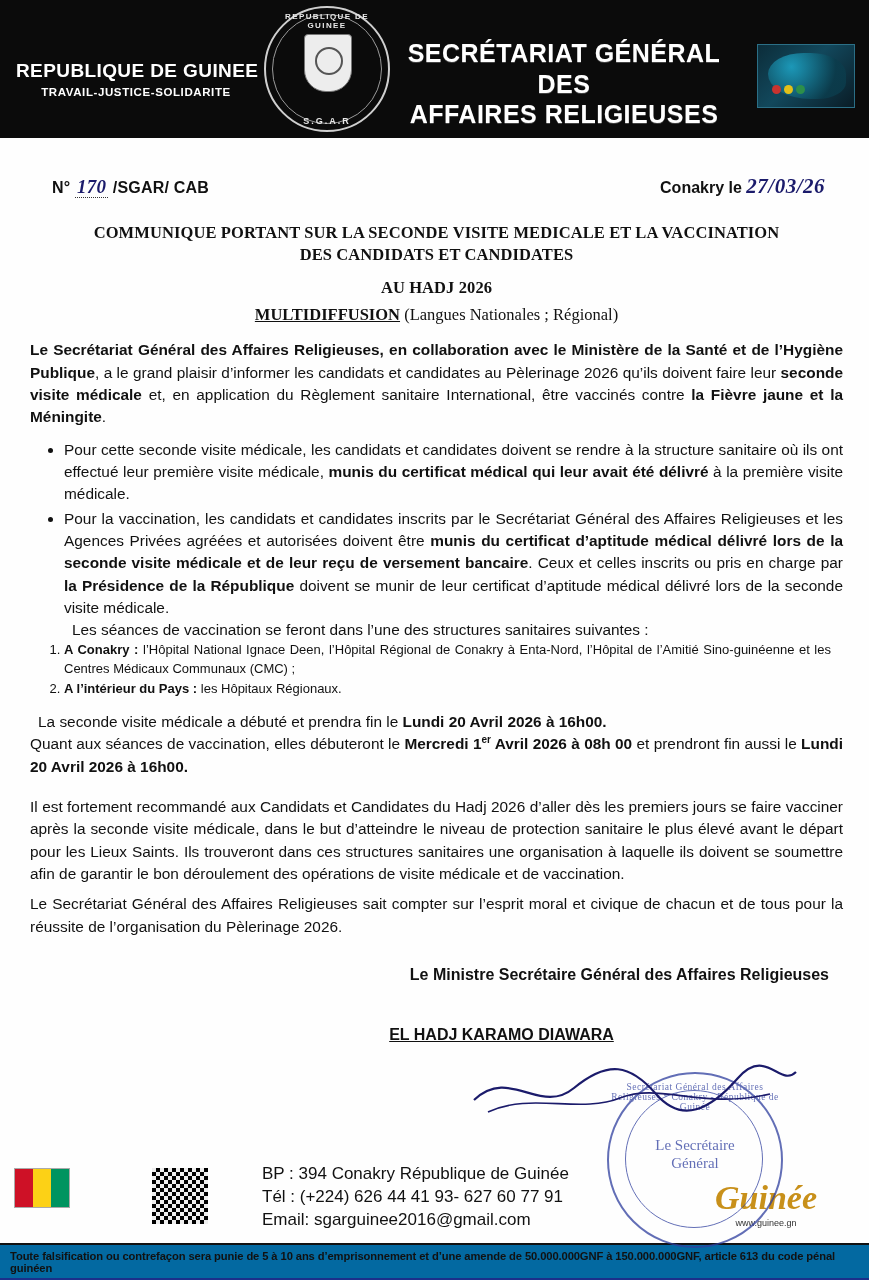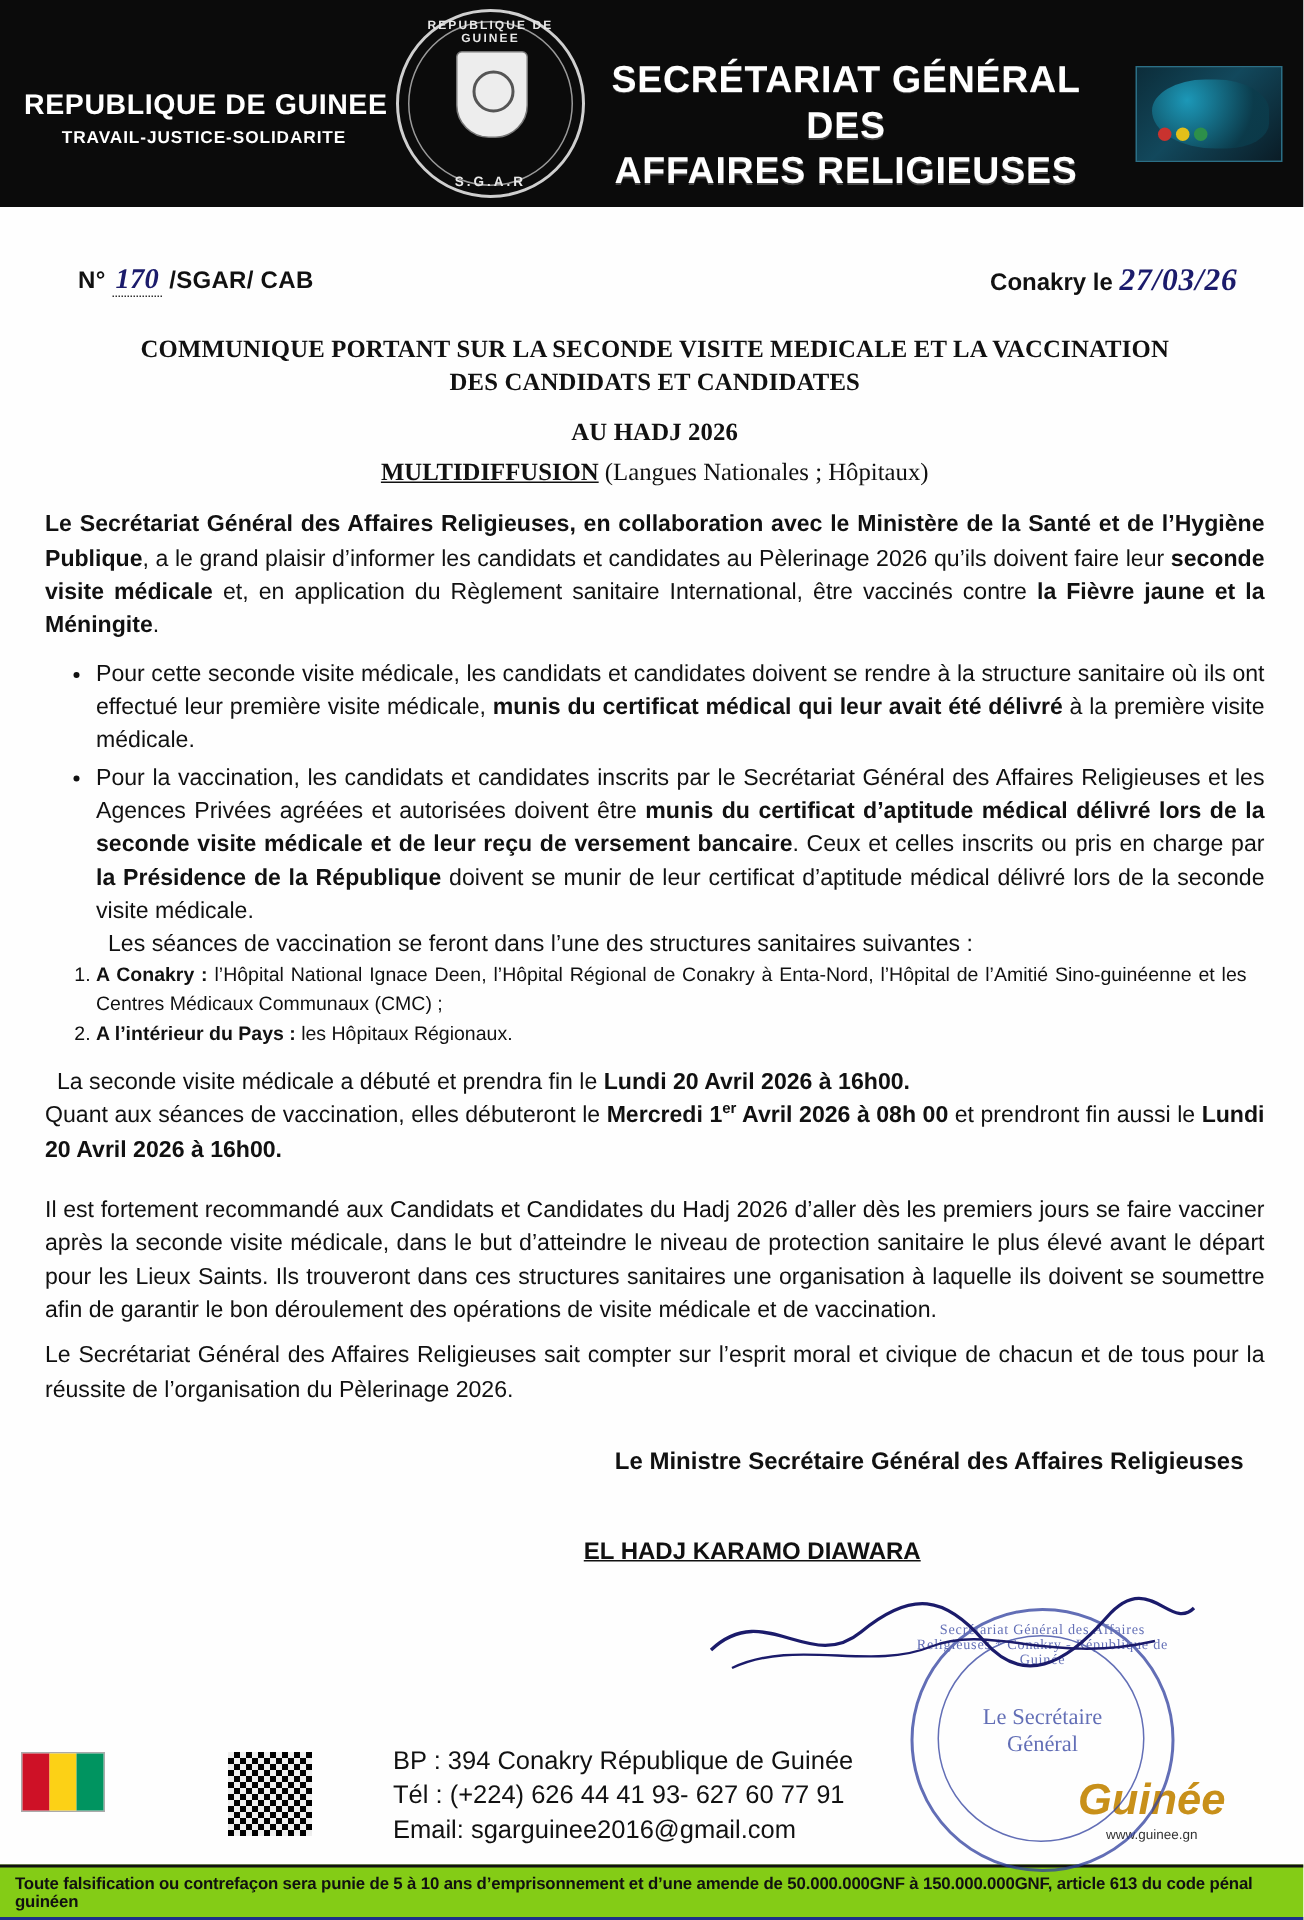--- a/index.html
+++ b/index.html
@@ -359,41 +359,41 @@
     color: #111;
   }
   .footer-logo {
     position: absolute;
     right: 48px;
     bottom: 52px;
     text-align: center;
     color: #b8860b;
   }
   .footer-logo .name {
-    font-family: Liberation Sans, sans-serif;
+    font-family: Liberation Serif, serif;
     font-style: italic;
     font-weight: bold;
-    font-size: 29px;
+    font-size: 34px;
     color: #c8901a;
     text-align: center;
   }
   .footer-logo .url {
     font-size: 9px;
     color: #333;
     margin-top: 1px;
   }
 
   .warning {
     position: absolute;
     left: 0;
     bottom: 0;
     width: 869px;
     box-sizing: border-box;
     border-top: 2px solid #111;
-    background: #84cc16;
+    background: #0369a1;
     padding: 5px 8px 6px 10px;
     font-size: 11.2px;
     font-weight: bold;
     letter-spacing: -0.1px;
   }
   .bottom-strip {
     position: absolute;
     left: 0;
     bottom: -4px;
     width: 869px;
@@ -447,21 +447,21 @@
       </div>
     </div>
 
     <div class="title-block">
       <div>COMMUNIQUE PORTANT SUR LA SECONDE VISITE MEDICALE ET LA VACCINATION</div>
       <div>DES CANDIDATS ET CANDIDATES</div>
       <div class="l3">AU HADJ 2026</div>
     </div>
 
     <div class="multi-line">
-      <span class="ul">MULTIDIFFUSION</span><span> (Langues Nationales ; Hôpitaux)</span>
+      <span class="ul">MULTIDIFFUSION</span><span> (Langues Nationales ; Régional)</span>
     </div>
 
     <div class="para">
       <span class="b">Le Secrétariat Général des Affaires Religieuses, en collaboration avec le Ministère de la Santé et de l’Hygiène Publique</span><span>, a le grand plaisir d’informer les candidats et candidates au Pèlerinage 2026 qu’ils doivent faire leur </span><span class="b">seconde visite médicale</span><span> et, en application du Règlement sanitaire International, être vaccinés contre </span><span class="b">la Fièvre jaune et la Méningite</span><span>.</span>
     </div>
 
     <ul class="bullets">
       <li>
         <span>Pour cette seconde visite médicale, les candidats et candidates doivent se rendre à la structure sanitaire où ils ont effectué leur première visite médicale, </span><span class="b">munis du certificat médical qui leur avait été délivré</span><span> à la première visite médicale.</span>
       </li>

